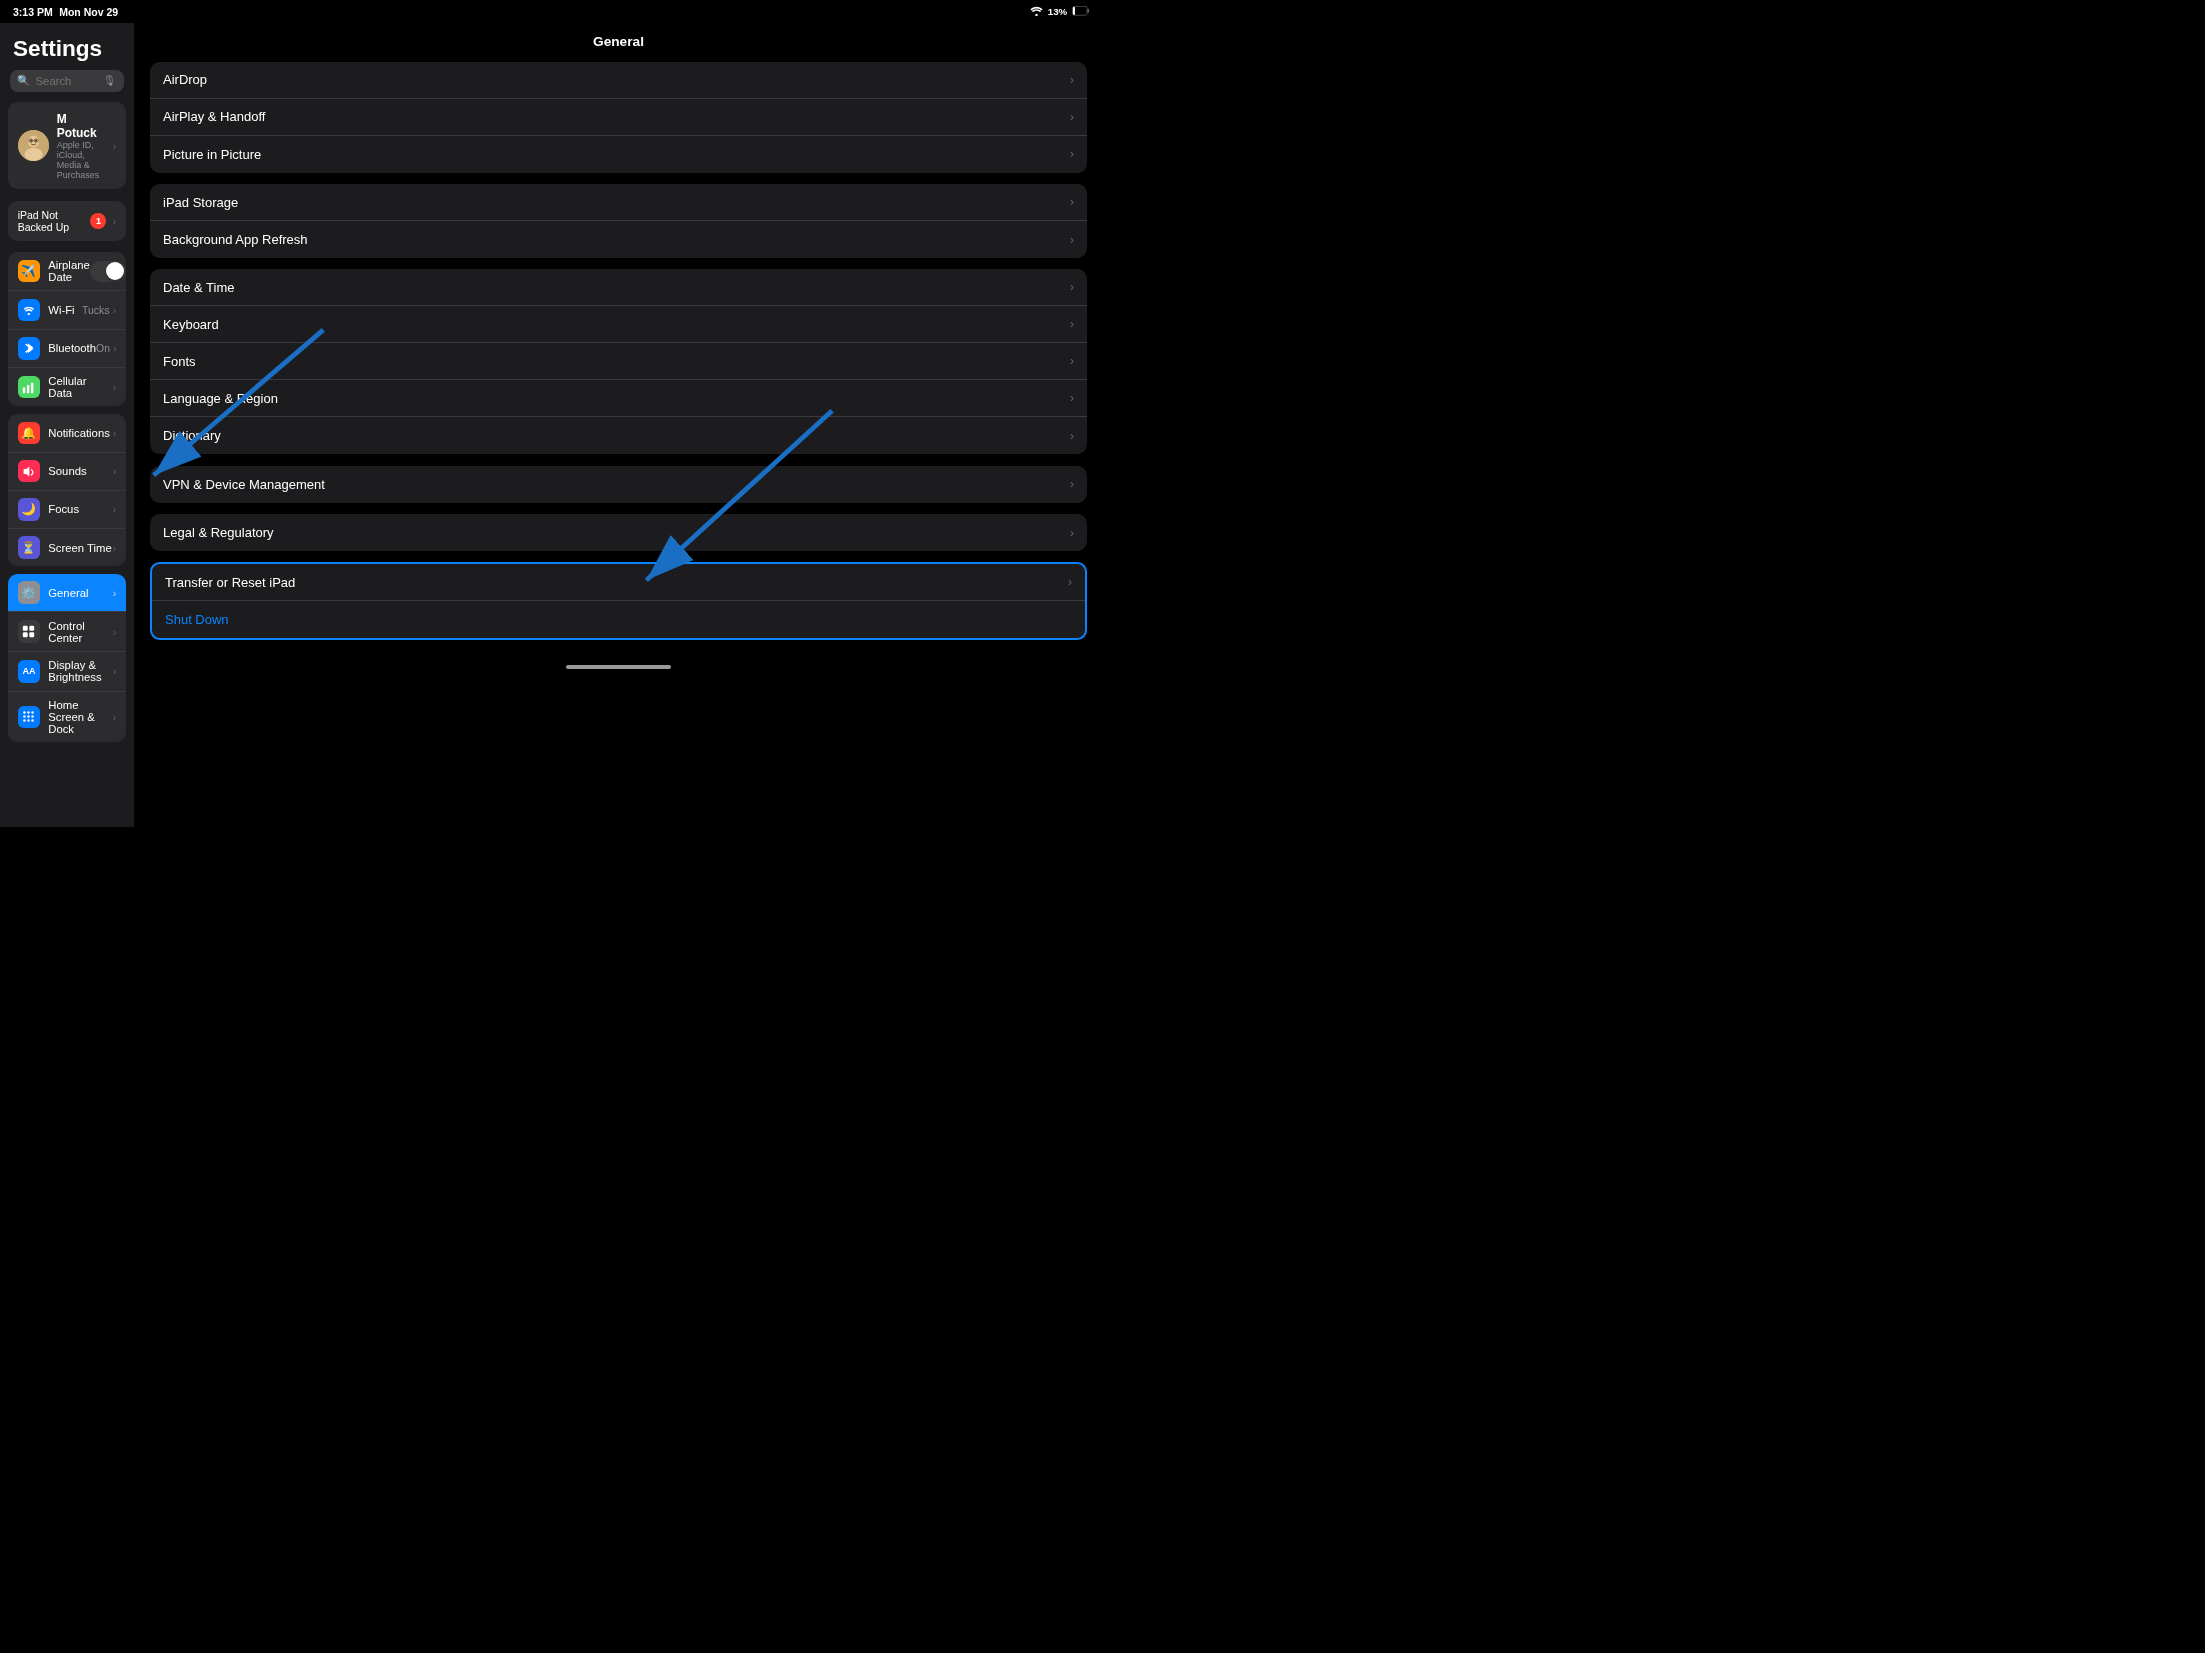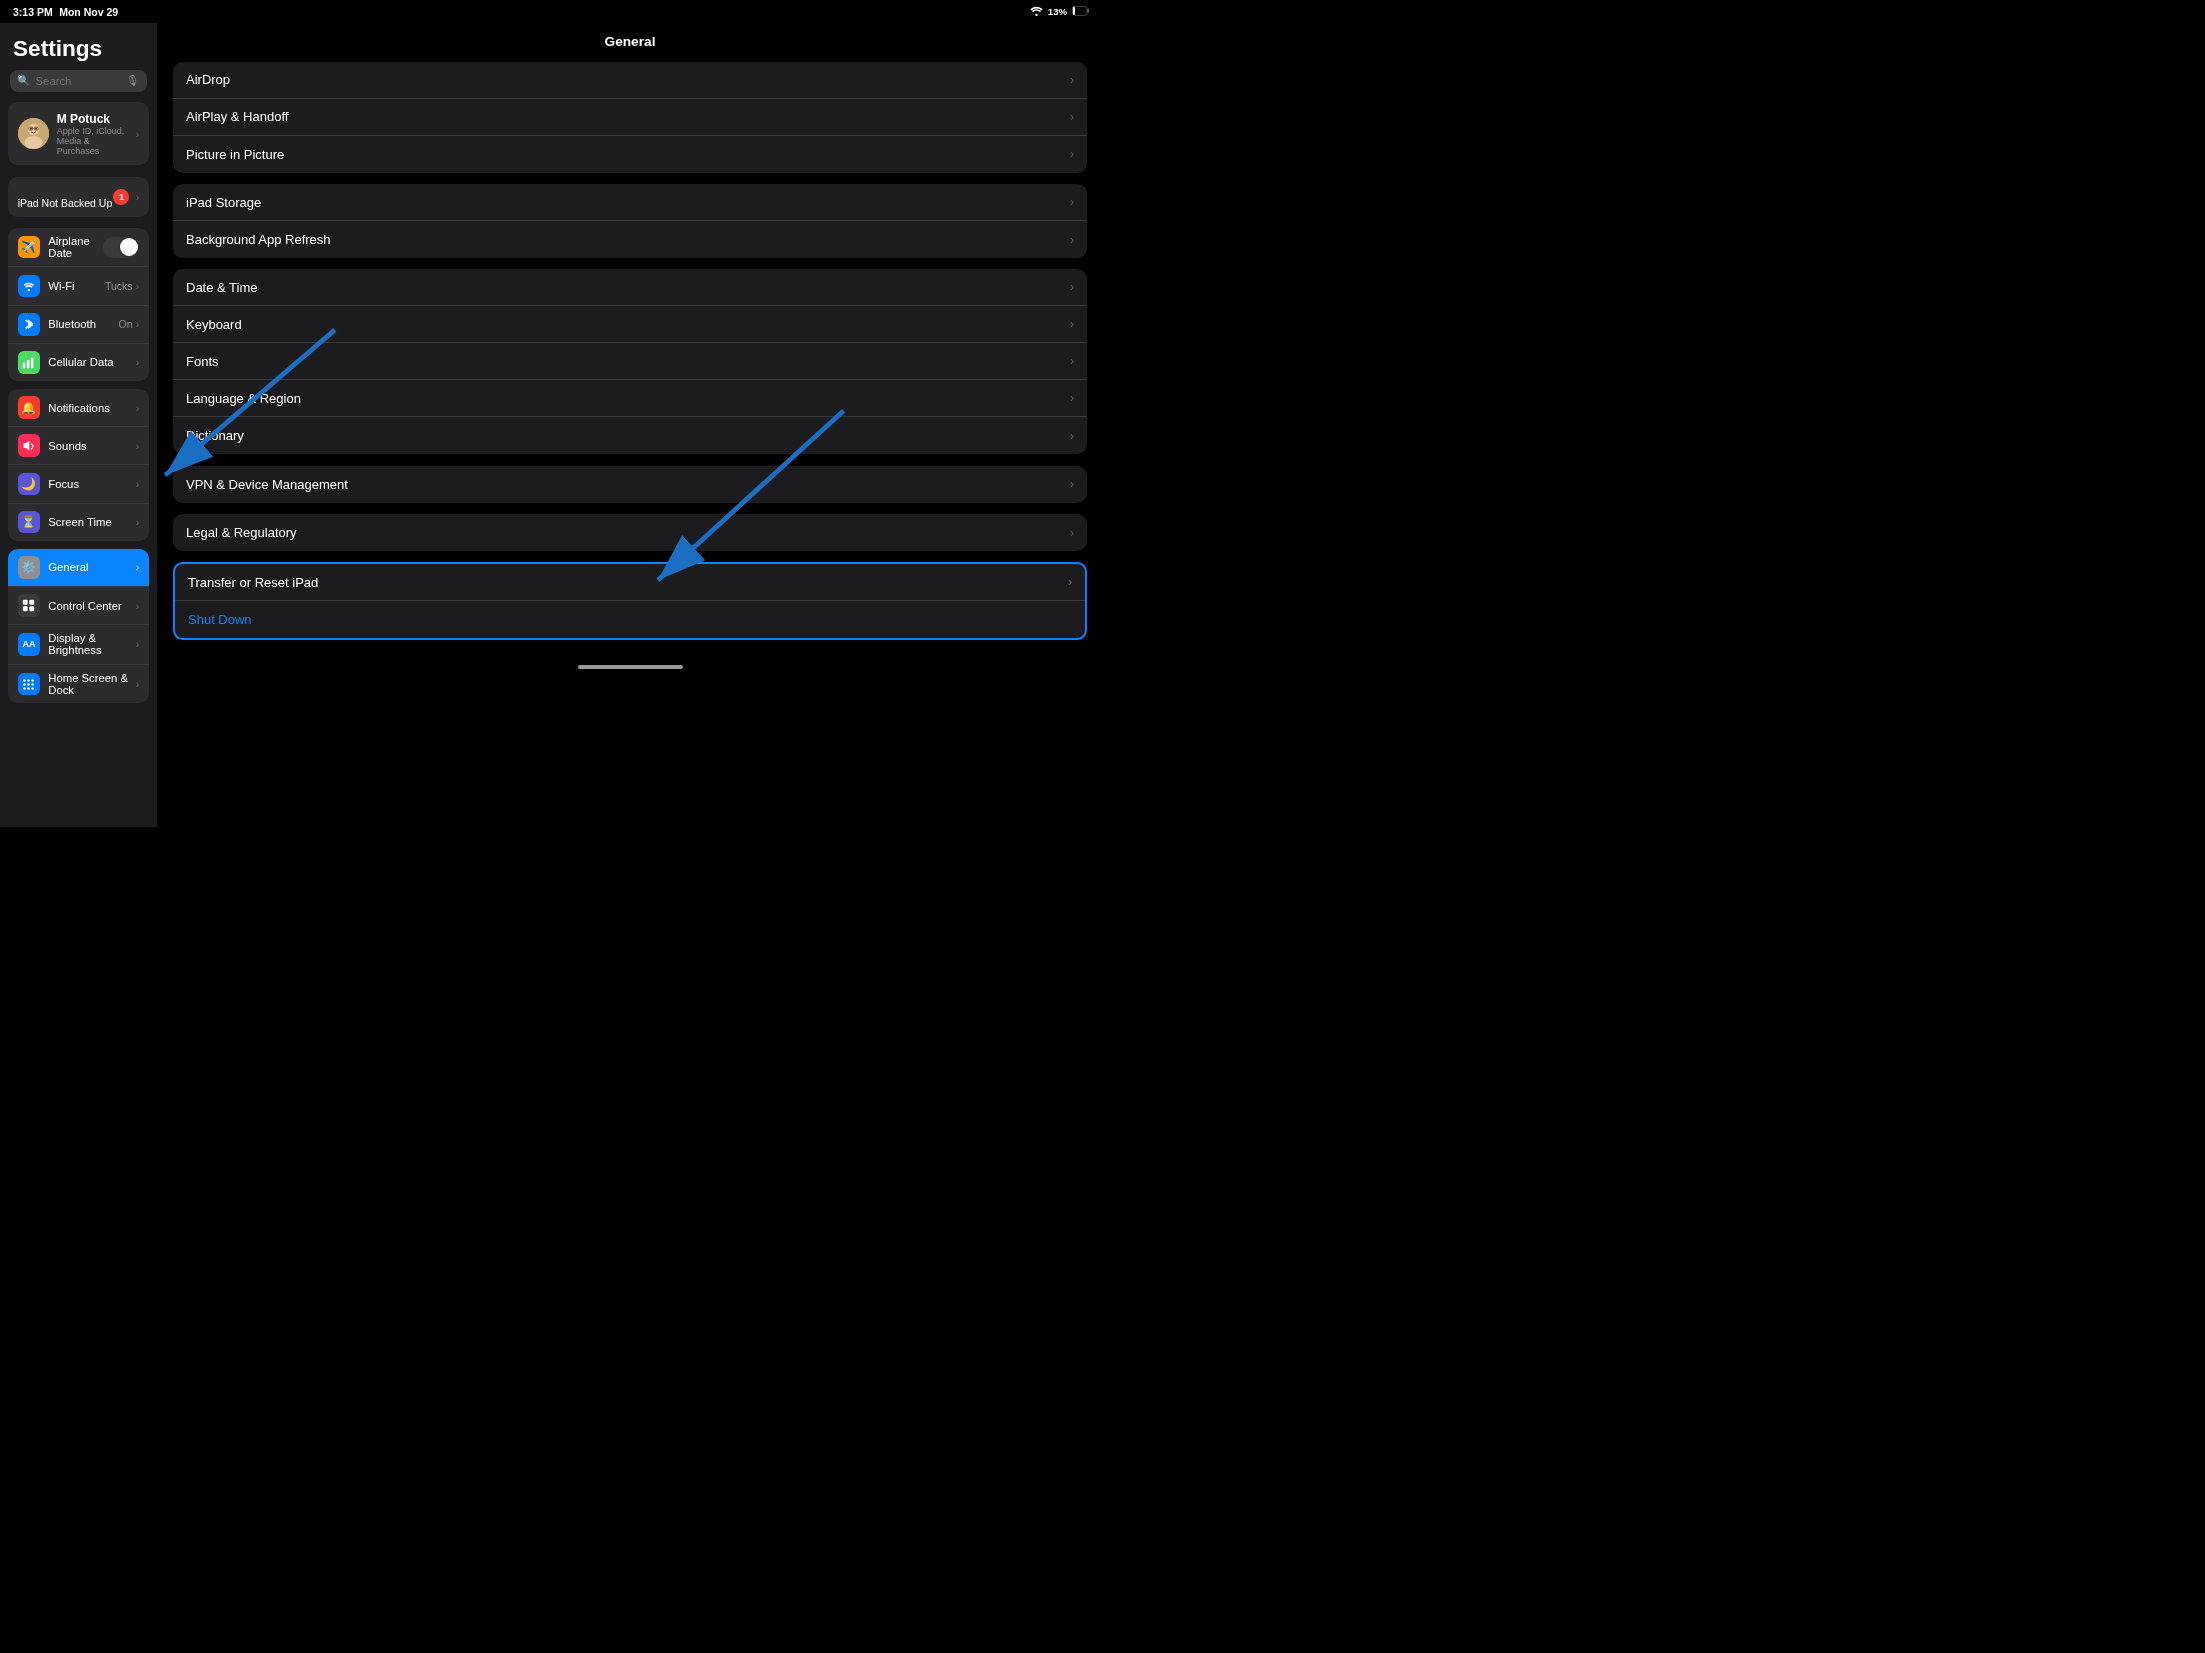--- a/index.html
+++ b/index.html
@@ -30,21 +30,21 @@
 
     
     .main-layout {
       display: flex;
       flex: 1;
       overflow: hidden;
     }
 
     
     .sidebar {
-      width: 157px;
+      width: 134px;
       background: #1c1c1e;
       display: flex;
       flex-direction: column;
       overflow-y: auto;
       overflow-x: hidden;
       padding-bottom: 16px;
       flex-shrink: 0;
     }
 
     .sidebar-title {
@@ -101,21 +101,21 @@
     .backup-row {
       margin: 0 8px 11.3px 8px;
       background: #2c2c2e;
       border-radius: 9.7px;
       padding: 8px 9.7px;
       display: flex;
       align-items: center;
       justify-content: space-between;
       cursor: pointer;
     }
-    .backup-text { font-size: 10.5px; color: #fff; margin-top: 12px; }
+    .backup-text { font-size: 10.5px; color: #fff; }
     .backup-badge {
       background: #ff3b30;
       color: #fff;
       border-radius: 50%;
       width: 16px;
       height: 16px;
       display: flex;
       align-items: center;
       justify-content: center;
       font-size: 9px;

